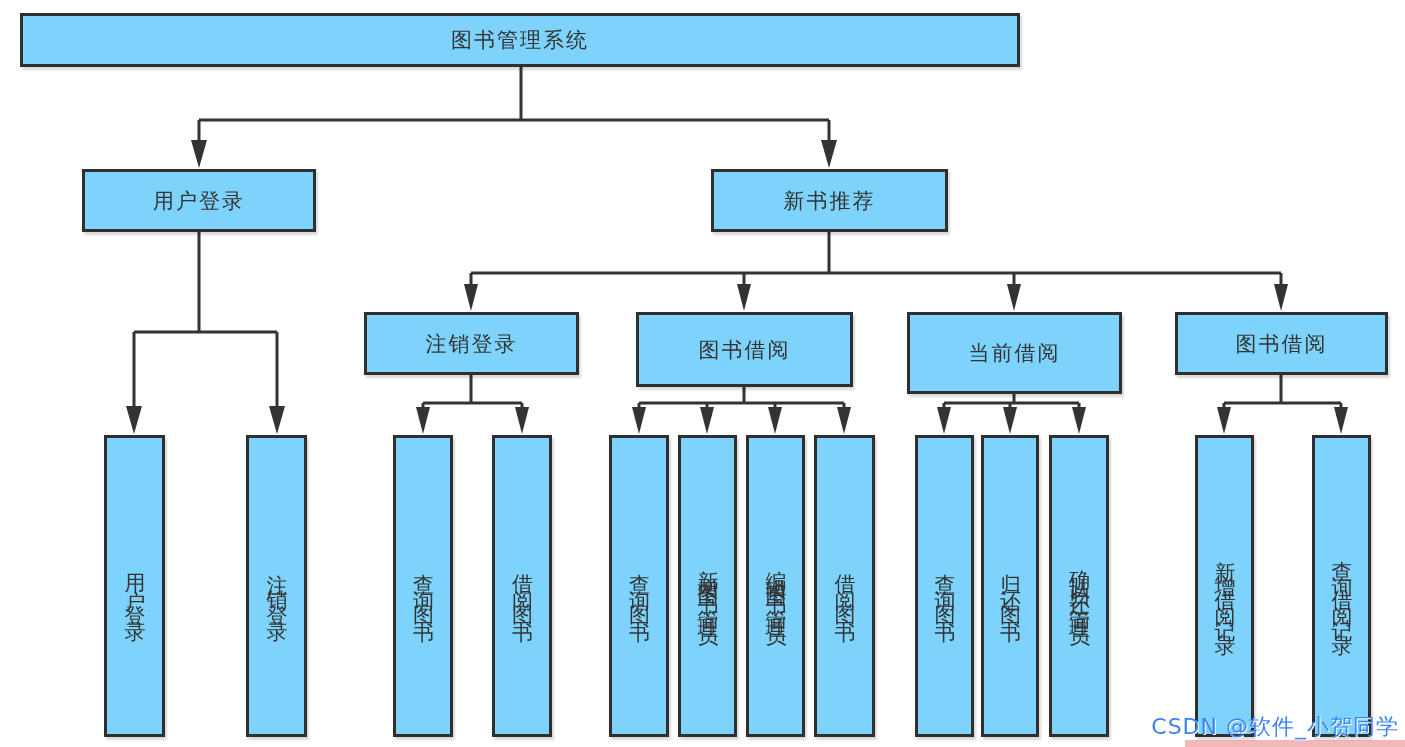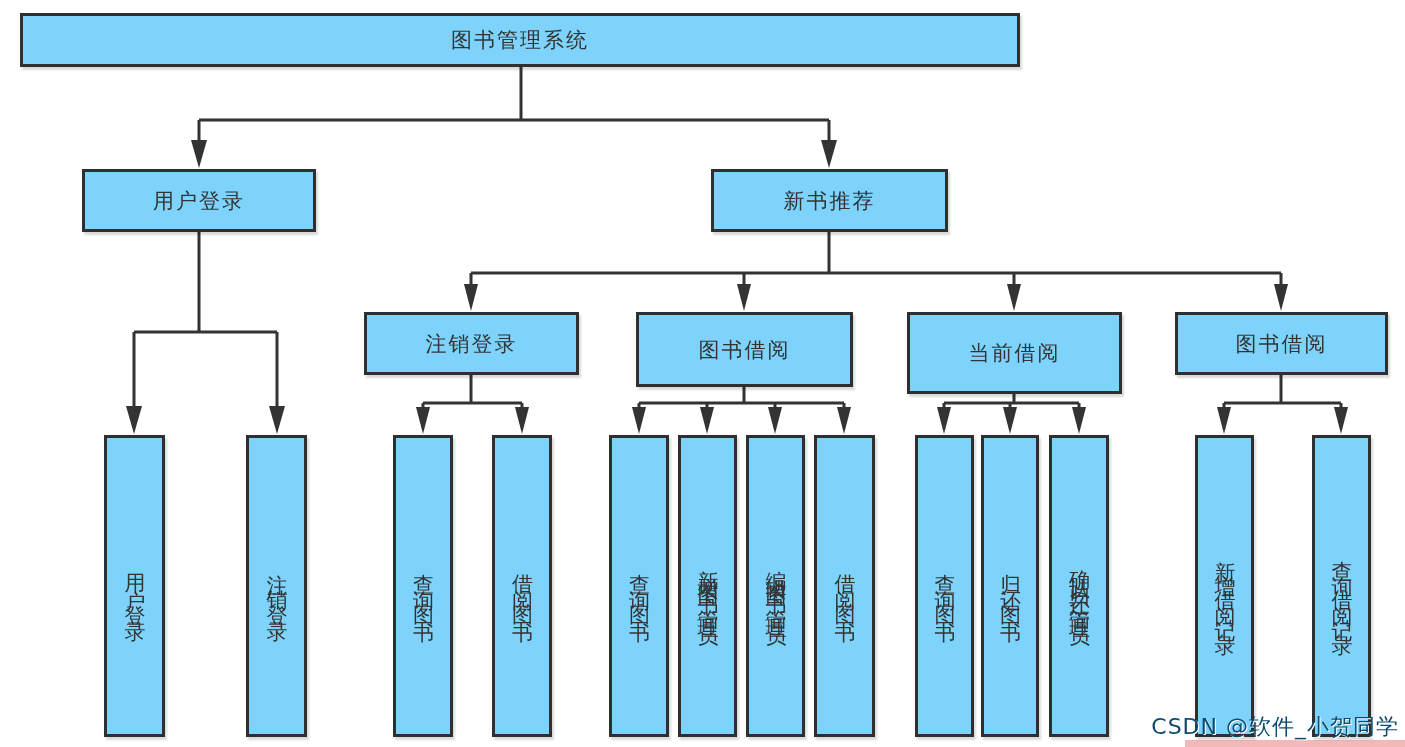--- a/index.html
+++ b/index.html
@@ -27,21 +27,21 @@
     line-height:1;
     padding-top:6px;
   }
   .node.v.mid{letter-spacing:15px;}
   .node.v.long{letter-spacing:8px;}
   .watermark{
     position:absolute;
     right:6px;
     bottom:5px;
     font-size:22px;
-    color:#0c4a6e;
+    color:#3b82f6;
     letter-spacing:1px;
     text-shadow:1px 1px 0 #ffffff;
     z-index:3;
     white-space:nowrap;
   }
   .watermark-strip{
     position:absolute;
     left:1185px;
     top:740px;
     width:220px;

